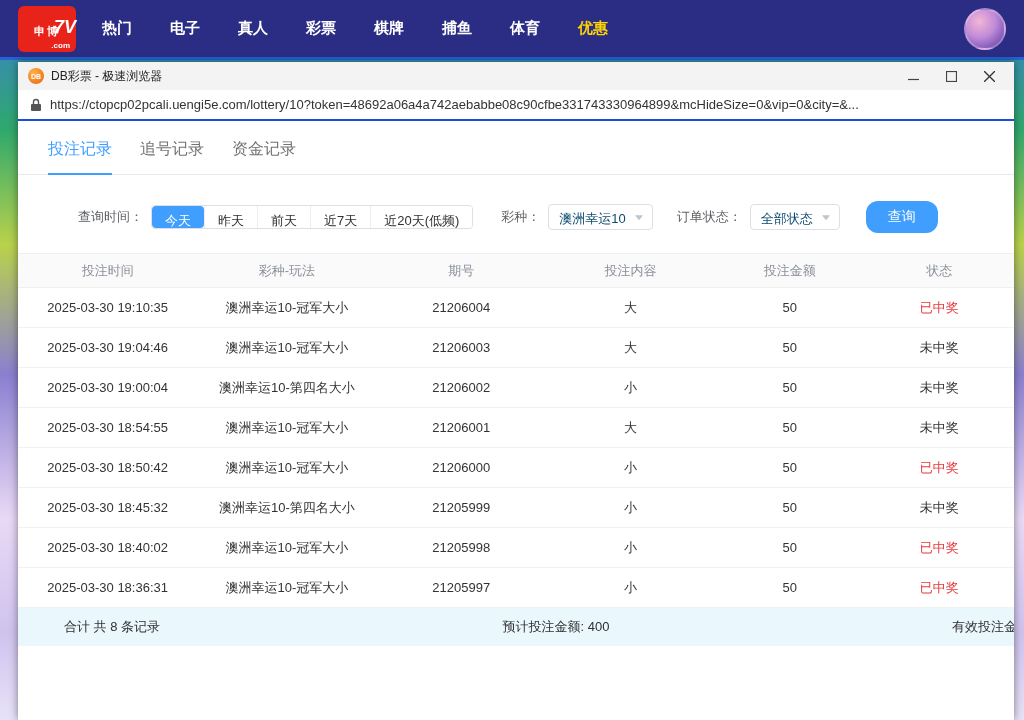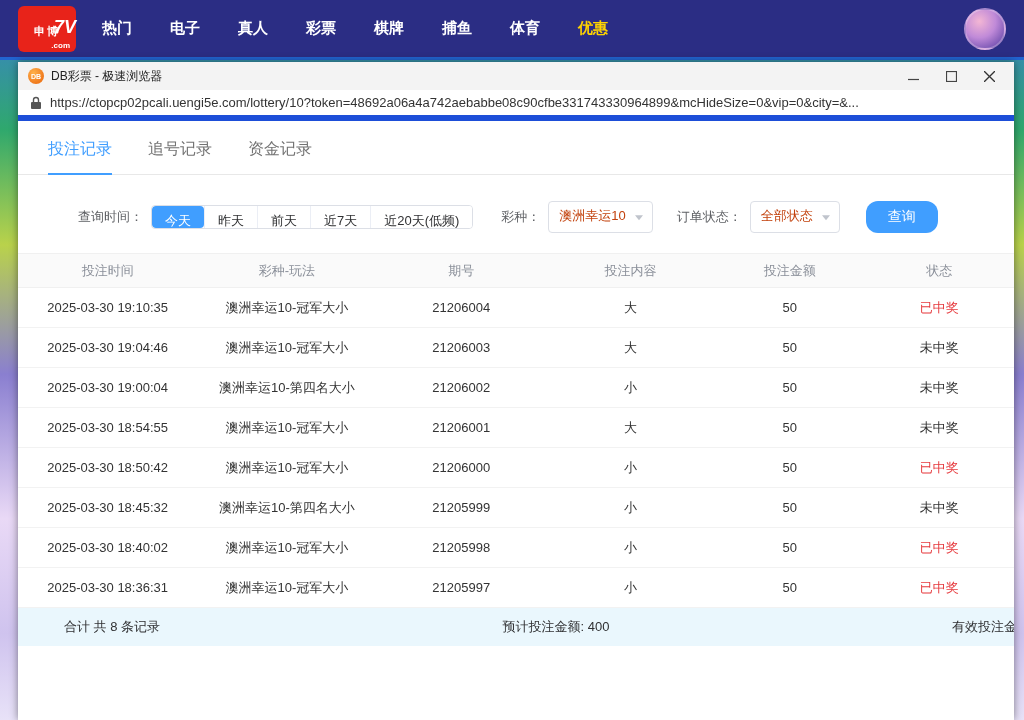--- a/index.html
+++ b/index.html
@@ -42,42 +42,42 @@
   .favicon {
     width:16px; height:16px; border-radius:50%;
     background:radial-gradient(circle at 35% 30%, #ffb14a, #f07a1d 70%);
     color:#fff; font-size:7px; font-weight:bold; display:flex; align-items:center; justify-content:center;
     margin:0 7px 0 4px;
   }
   .win-title { font-size:12px; color:#222; }
   .win-controls { margin-left:auto; display:flex; }
   .ctrl { width:38px; height:28px; display:flex; align-items:center; justify-content:center; cursor:pointer; }
 
-  .url-bar { height:31px; background:#fff; border-bottom:6px solid #1d4ed8; display:flex; align-items:center; padding:0 12px; flex:0 0 auto; }
+  .url-bar { height:31px; background:#fff; border-bottom:2px solid #1d4ed8; display:flex; align-items:center; padding:0 12px; flex:0 0 auto; }
   .lock { margin-right:8px; display:flex; }
   .url-text { font-size:13px; color:#333; white-space:nowrap; overflow:hidden; }
 
   .page { flex:1; background:#fff; overflow:hidden; display:flex; flex-direction:column; }
 
   
-  .tabs { display:flex; gap:36px; padding:0 30px; border-bottom:1px solid #e8e8e8; height:50px; align-items:stretch; margin-top:4px; flex:0 0 auto; }
+  .tabs { display:flex; gap:28px; padding:0 30px; border-bottom:1px solid #e8e8e8; height:50px; align-items:stretch; margin-top:4px; flex:0 0 auto; }
   .tab { font-size:16px; color:#737373; cursor:pointer; display:flex; align-items:center; position:relative; }
   .tab.active { color:#409eff; }
   .tab.active::after { content:""; position:absolute; left:0; right:0; bottom:-1px; height:2px; background:#409eff; }
 
   
   .filters { display:flex; align-items:center; padding:26px 30px 20px; font-size:13px; color:#606266; flex:0 0 auto; }
   .f-label { margin-right:8px; white-space:nowrap;margin-left:30px; }
   .btn-group { display:flex; border:1px solid #dcdfe6; border-radius:4px; overflow:hidden; }
   .btn-group .opt { padding:0 13px; height:22px; line-height:30px; color:#303133; background:#fff; cursor:pointer; white-space:nowrap; }
   .btn-group .opt + .opt { border-left:1px solid #ebeef5; }
   .btn-group .opt.active { background:#409eff; color:#fff; border-radius:4px; }
   .select {
-    position:relative; height:32px; line-height:28px; border:1px solid #dcdfe6; border-radius:4px;
-    background:#fff; padding:0 26px 0 10px; color:#c2410c; cursor:pointer; white-space:nowrap;
+    position:relative; height:26px; line-height:28px; border:1px solid #dcdfe6; border-radius:4px;
+    background:#fff; padding:0 26px 0 10px; color:#0c4a6e; cursor:pointer; white-space:nowrap;
   }
   .chev {
     position:absolute; right:9px; top:50%; transform:translateY(-35%);
     width:0; height:0; border-left:4px solid transparent; border-right:4px solid transparent; border-top:5px solid #c0c4cc;
   }
   .ml28 { margin-left:28px; }
   .ml24 { margin-left:24px; }
   .query-btn {
     margin-left:26px; height:32px; padding:0 22px; background:#409eff; color:#fff;
     font-size:14px; border:none; border-radius:12px; cursor:pointer;

